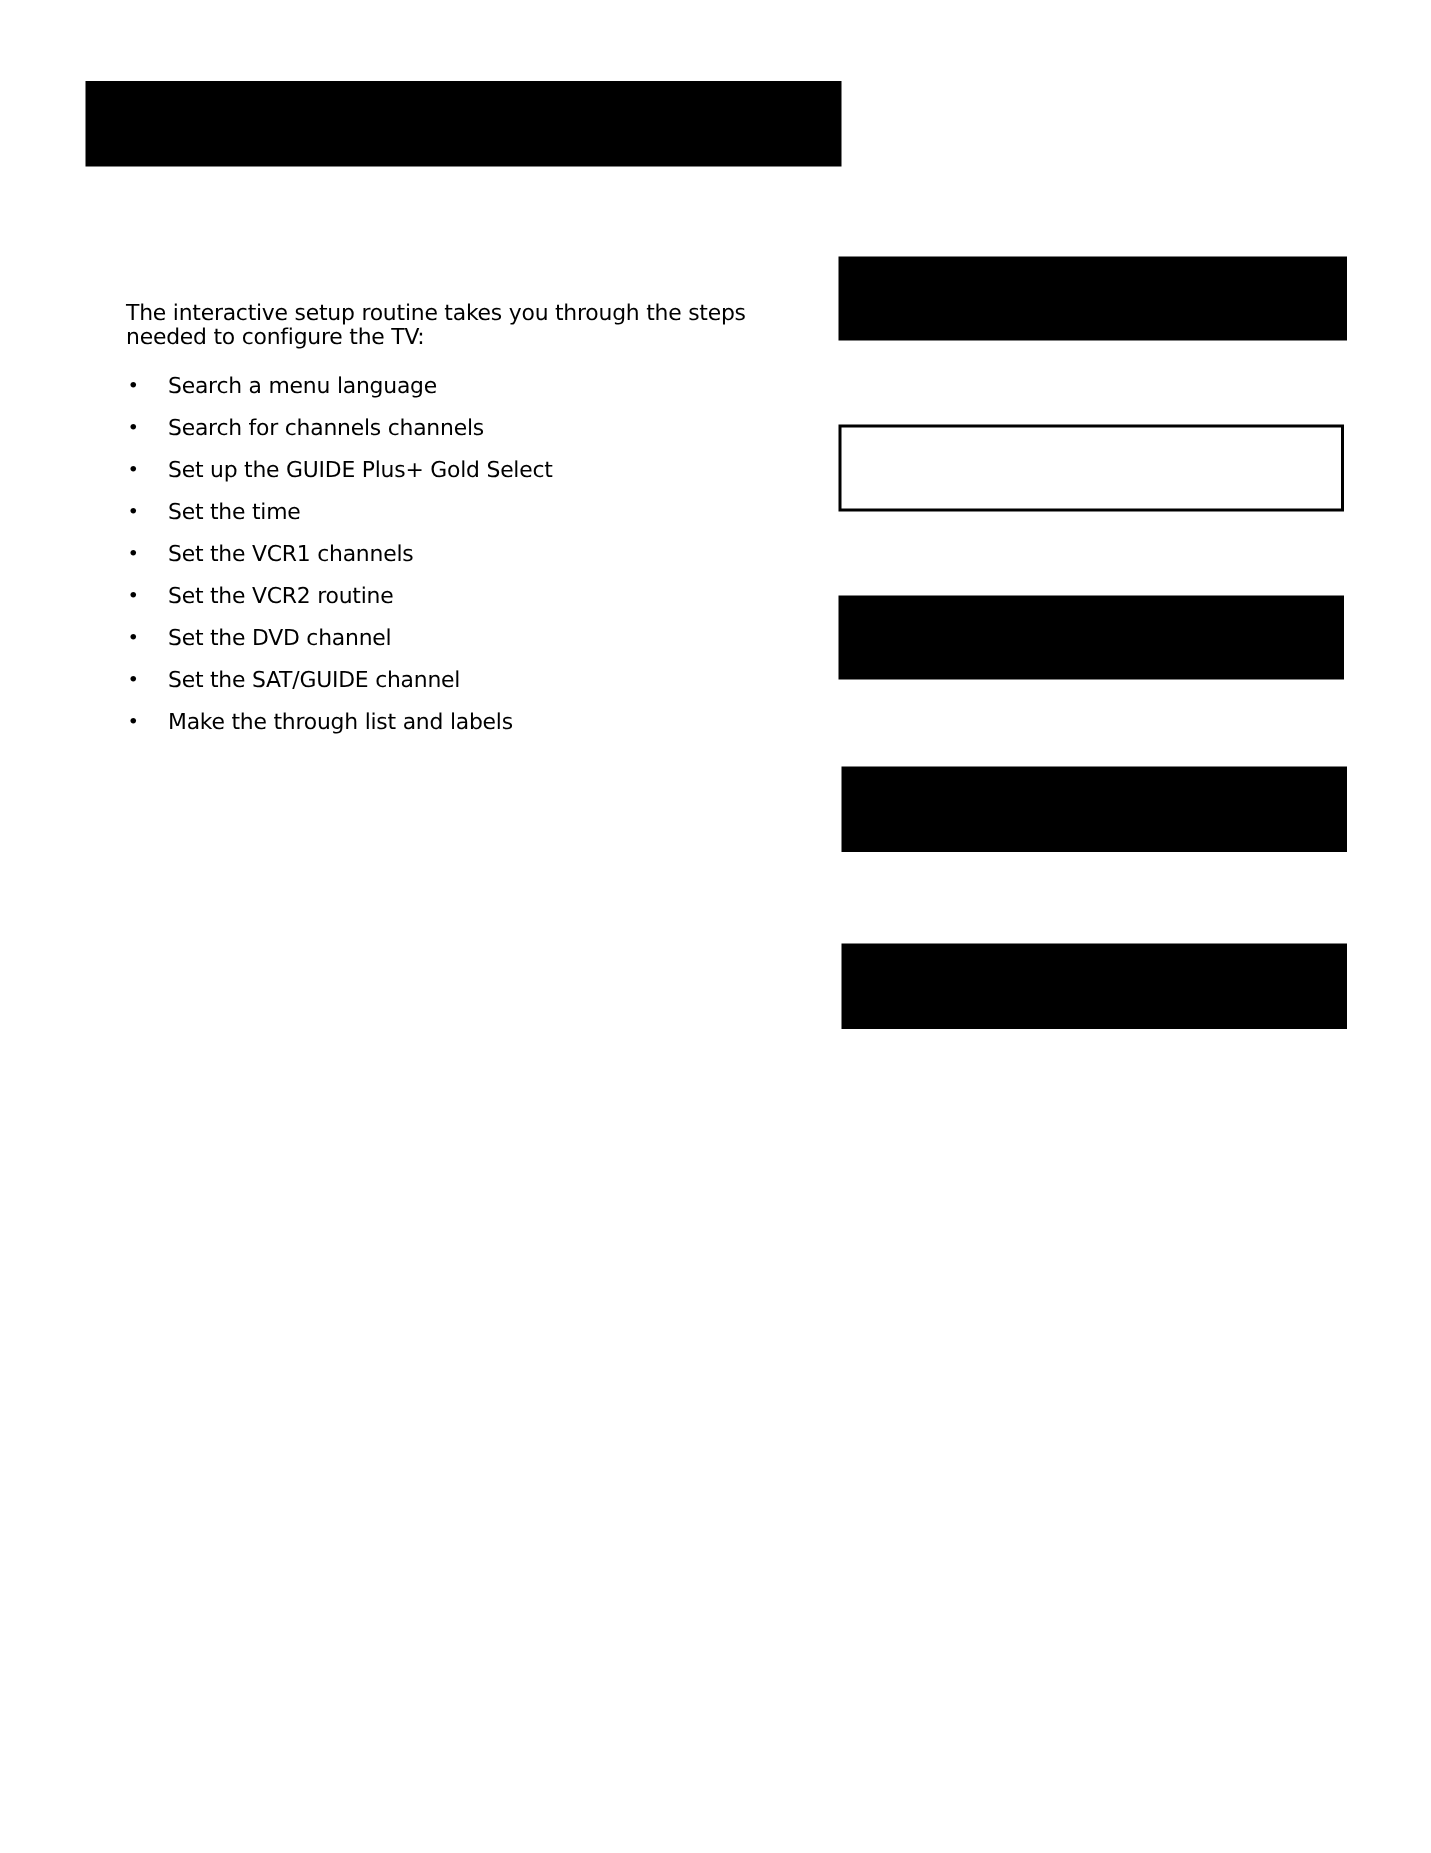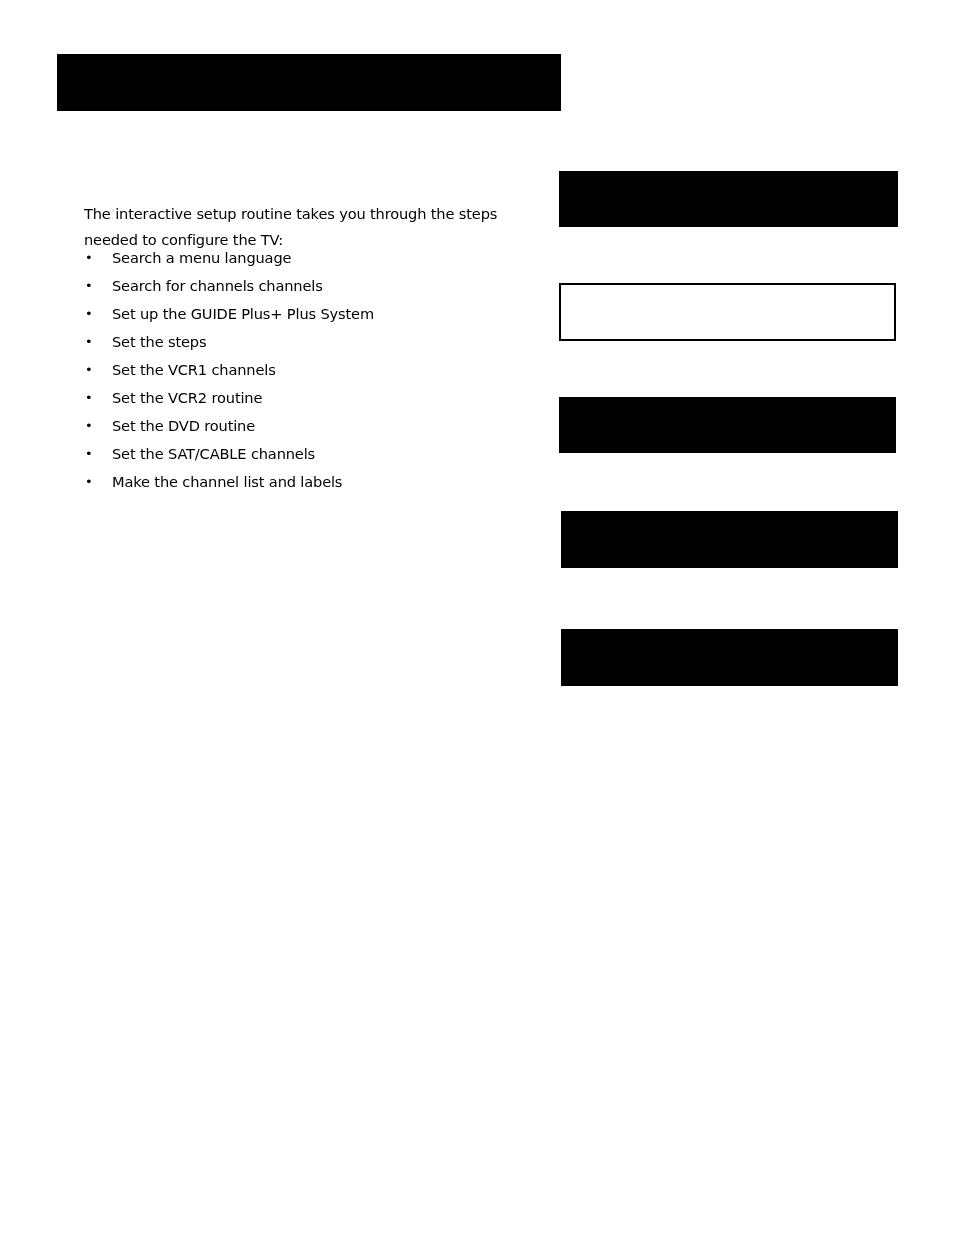--- a/index.html
+++ b/index.html
@@ -30,21 +30,21 @@
     #box-3 { left: 559px; top: 397px; width: 337px; height: 56px; }
     #box-4 { left: 561px; top: 511px; width: 337px; height: 57px; }
     #box-5 { left: 561px; top: 629px; width: 337px; height: 57px; }
 
     .intro {
       position: absolute;
       left: 84px;
       top: 201px;
       width: 440px;
       font-size: 14.6px;
-      line-height: 26px;
+      line-height: 16px;
       letter-spacing: -0.15px;
       margin: 0;
     }
     .bullets {
       position: absolute;
       left: 84px;
       top: 248px;
       margin: 0;
       padding: 0;
       list-style: none;
@@ -68,26 +68,26 @@
 </head>
 <body>
 
 <div id="header-bar" class="block solid"></div>
 
 <p class="intro">The interactive setup routine takes you through the steps needed to configure the TV:</p>
 
 <ul class="bullets">
   <li><span class="dot">•</span><span>Search a menu language</span></li>
   <li><span class="dot">•</span><span>Search for channels channels</span></li>
-  <li><span class="dot">•</span><span>Set up the GUIDE Plus+ Plus System</span></li>
-  <li><span class="dot">•</span><span>Set the steps</span></li>
+  <li><span class="dot">•</span><span>Set up the GUIDE Plus+ Gold Select</span></li>
+  <li><span class="dot">•</span><span>Set the time</span></li>
   <li><span class="dot">•</span><span>Set the VCR1 channels</span></li>
   <li><span class="dot">•</span><span>Set the VCR2 routine</span></li>
-  <li><span class="dot">•</span><span>Set the DVD routine</span></li>
-  <li><span class="dot">•</span><span>Set the SAT/CABLE channels</span></li>
-  <li><span class="dot">•</span><span>Make the channel list and labels</span></li>
+  <li><span class="dot">•</span><span>Set the DVD channel</span></li>
+  <li><span class="dot">•</span><span>Set the SAT/GUIDE channel</span></li>
+  <li><span class="dot">•</span><span>Make the through list and labels</span></li>
 </ul>
 
 <div id="box-1" class="block solid"></div>
 <div id="box-2" class="block outline"></div>
 <div id="box-3" class="block solid"></div>
 <div id="box-4" class="block solid"></div>
 <div id="box-5" class="block solid"></div>
 
 </body></html>

